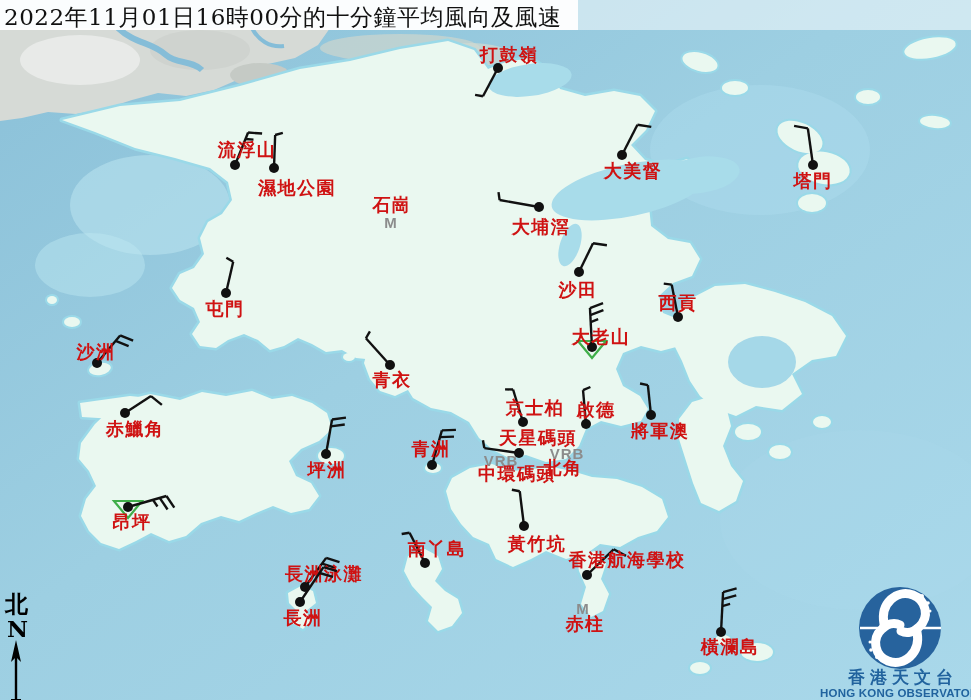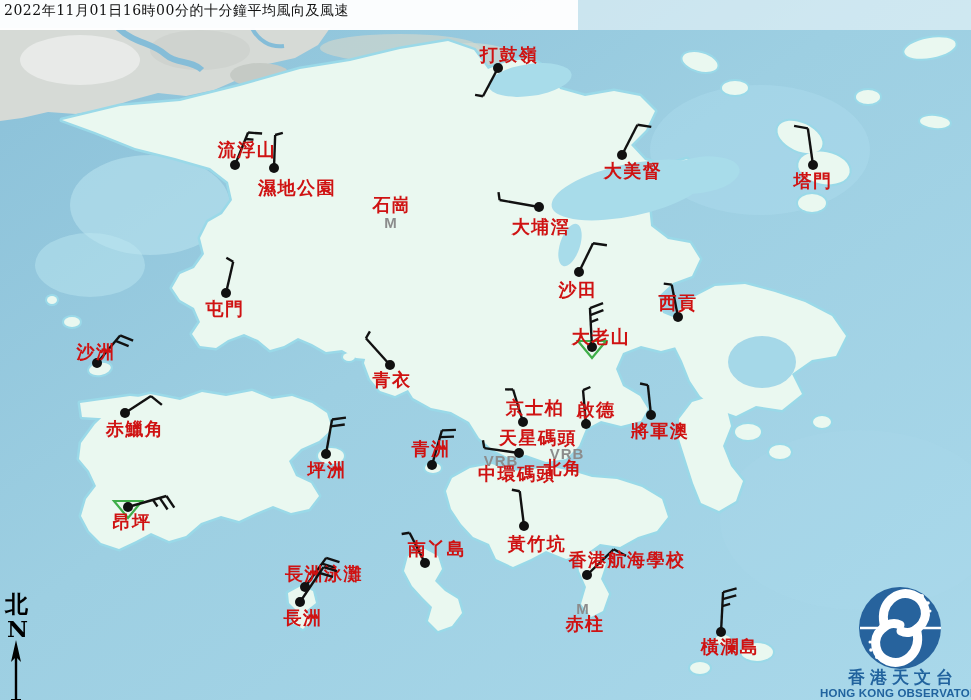--- a/index.html
+++ b/index.html
@@ -2,21 +2,21 @@
 <html><head>
 <meta charset="utf-8">
 <style>
   html,body{margin:0;padding:0;background:#666;}
   #stage{position:relative;width:971px;height:700px;overflow:hidden;
          font-family:"DejaVu Serif","Liberation Serif",serif;}
   #map{position:absolute;left:0;top:0;}
   #titlebar{position:absolute;left:0;top:0;width:971px;height:30px;pointer-events:none;}
   #titlebar .wash{position:absolute;left:0;top:0;width:971px;height:30px;background:rgba(255,255,255,.5);}
   #titlebar .paper{position:absolute;left:0;top:0;width:578px;height:30px;background:rgba(255,255,255,.93);}
-  #titletext{position:absolute;left:4px;top:2px;font-size:14px;color:#111;
+  #titletext{position:absolute;left:4px;top:2px;font-size:23px;color:#111;
              letter-spacing:.5px;white-space:nowrap;font-weight:500;}
   .stn-label{font-family:"DejaVu Serif","Liberation Serif",serif;font-weight:bold;
              fill:#cf1212;font-size:18px;letter-spacing:1.5px;}
   .mark-label{font-family:"Liberation Sans","DejaVu Sans",sans-serif;font-weight:bold;
               fill:#8c8c8c;font-size:15px;letter-spacing:1px;}
   .compass-txt{font-family:"DejaVu Serif","Liberation Serif",serif;font-weight:bold;
                fill:#000;font-size:23px;}
   .logo-zh{font-family:"DejaVu Serif","Liberation Serif",serif;font-weight:bold;
            fill:#21639e;font-size:17px;letter-spacing:5px;}
   .logo-en{font-family:"Liberation Sans","DejaVu Sans",sans-serif;font-weight:bold;

